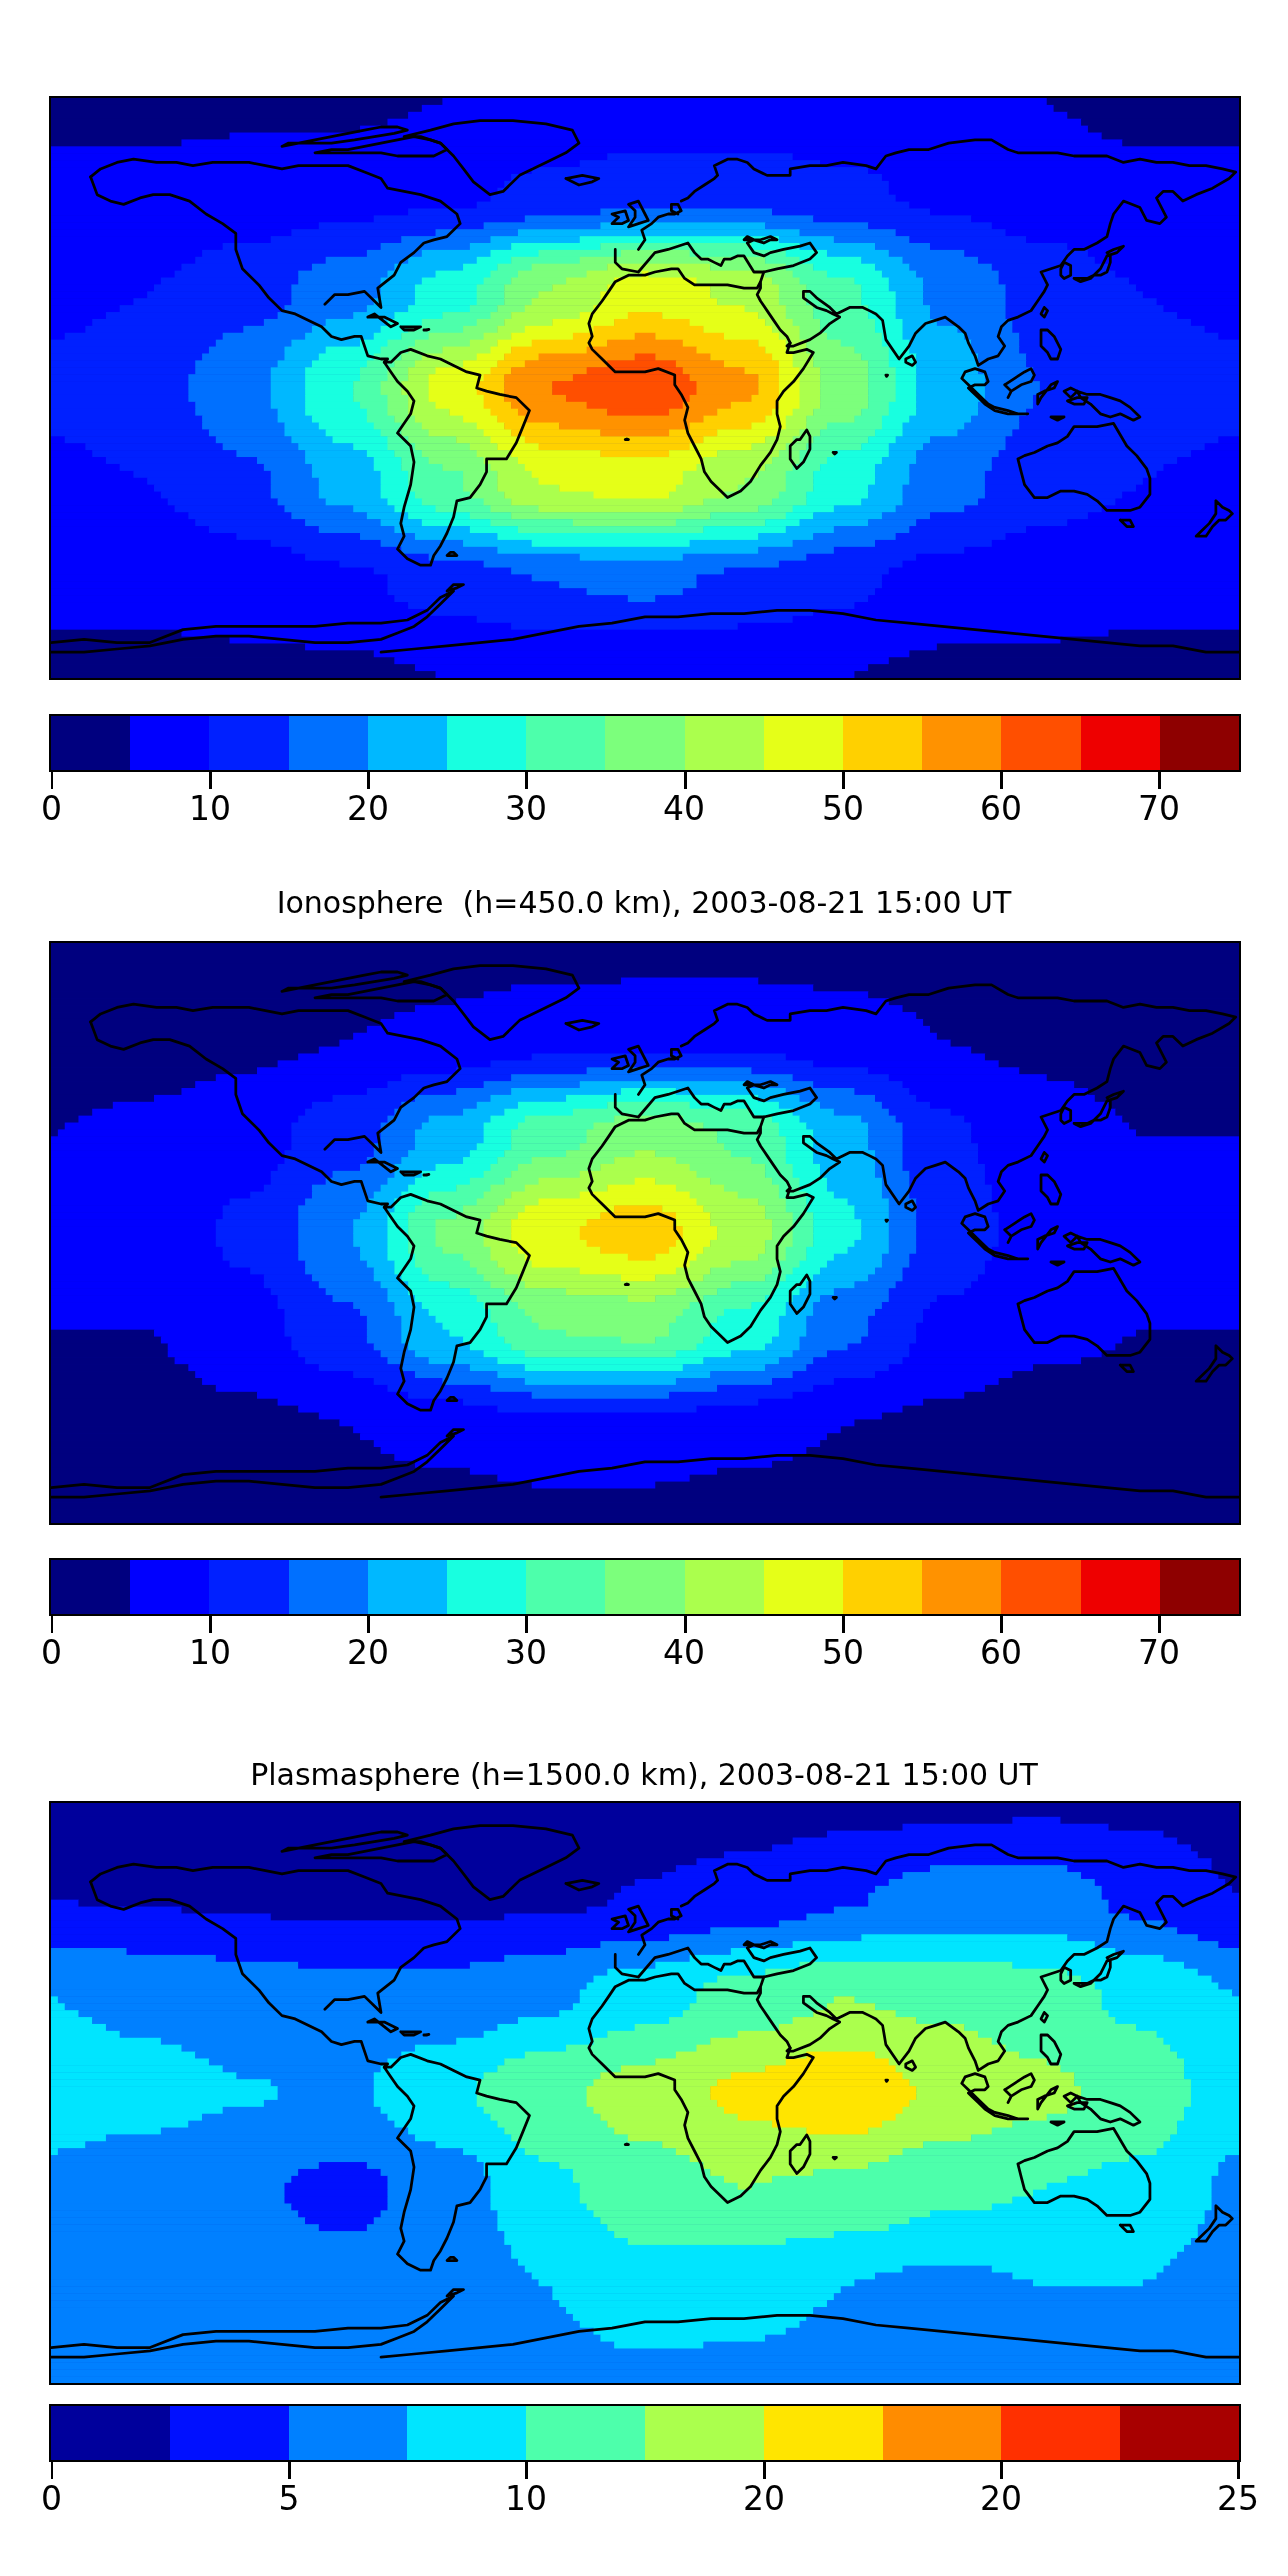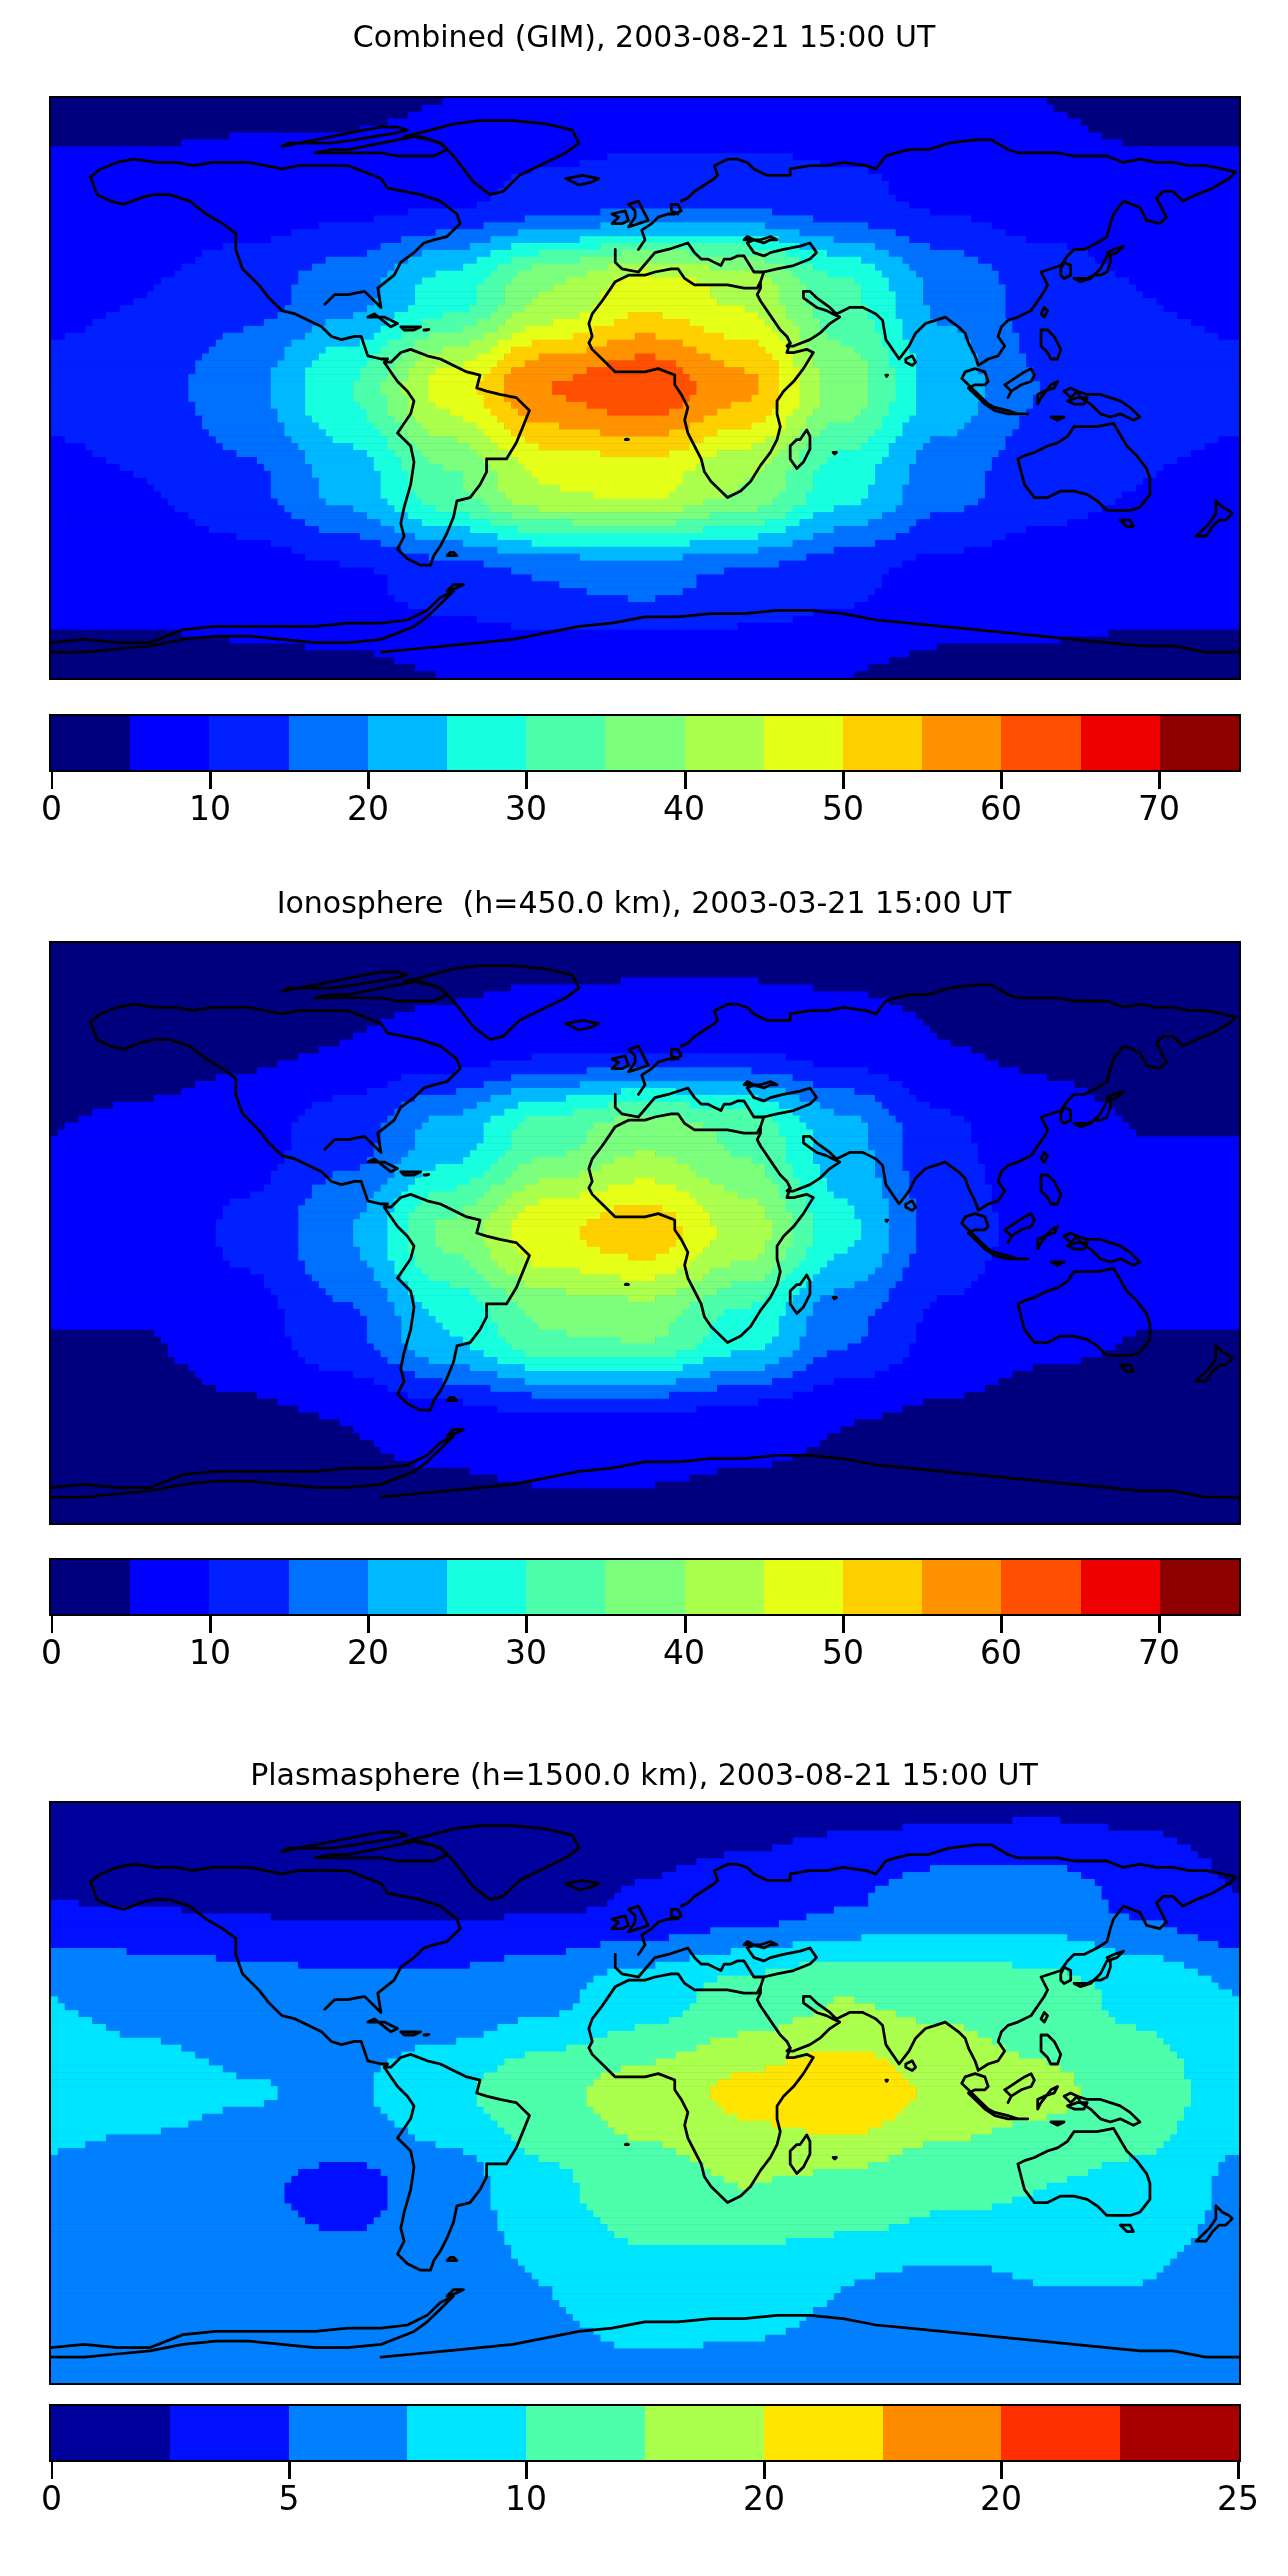--- a/index.html
+++ b/index.html
@@ -32,21 +32,20 @@
     position:absolute;top:0;transform:translateX(-50%);
     font-family:"DejaVu Sans",sans-serif;font-size:33px;color:#000;white-space:nowrap;
   }
 </style>
 </head>
 <body>
 
 <div class="figure">
 
   <div class="panel" style="top:0;height:850px;">
-    <div class="panel-title" style="top:19px;">Combined (GIM), 2003-08-21 15:00 UT</div>
 
     <div class="map-frame" style="top:96px;height:584px;">
       <svg class="map-canvas" id="map0" viewBox="0 0 1382 674" preserveAspectRatio="none">
           <rect x="0.00" y="0.00" width="455.94" height="8.62" fill="#00007F"></rect>
           <rect x="455.34" y="0.00" width="703.58" height="8.62" fill="#0000FF"></rect>
           <rect x="1158.32" y="0.00" width="224.28" height="8.62" fill="#00007F"></rect>
           <rect x="0.00" y="8.02" width="431.98" height="8.62" fill="#00007F"></rect>
           <rect x="431.38" y="8.02" width="735.54" height="8.62" fill="#0000FF"></rect>
           <rect x="1166.31" y="8.02" width="216.29" height="8.62" fill="#00007F"></rect>
           <rect x="0.00" y="16.05" width="416.00" height="8.62" fill="#00007F"></rect>
@@ -1038,21 +1037,21 @@
           <div class="lb" style="left: 477px;">30</div>
           <div class="lb" style="left: 635px;">40</div>
           <div class="lb" style="left: 794px;">50</div>
           <div class="lb" style="left: 952px;">60</div>
           <div class="lb" style="left: 1110px;">70</div>
         </div>
     </div>
   </div>
 
   <div class="panel" style="top:866px;height:850px;">
-    <div class="panel-title" style="top:19px;">Ionosphere  (h=450.0 km), 2003-03-21 15:00 UT</div>
+    <div class="panel-title" style="top:19px;">Ionosphere  (h=450.0 km), 2003-08-21 15:00 UT</div>
 
     <div class="map-frame" style="top:75px;height:584px;">
       <svg class="map-canvas" id="map1" viewBox="0 0 1382 674" preserveAspectRatio="none">
           <rect x="0.00" y="0.00" width="1382.60" height="8.62" fill="#00007F"></rect>
           <rect x="0.00" y="8.02" width="1382.60" height="8.62" fill="#00007F"></rect>
           <rect x="0.00" y="16.05" width="1382.60" height="8.62" fill="#00007F"></rect>
           <rect x="0.00" y="24.07" width="1382.60" height="8.62" fill="#00007F"></rect>
           <rect x="0.00" y="32.10" width="1382.60" height="8.62" fill="#00007F"></rect>
           <rect x="0.00" y="40.12" width="663.64" height="8.62" fill="#00007F"></rect>
           <rect x="663.04" y="40.12" width="160.37" height="8.62" fill="#0000FF"></rect>

